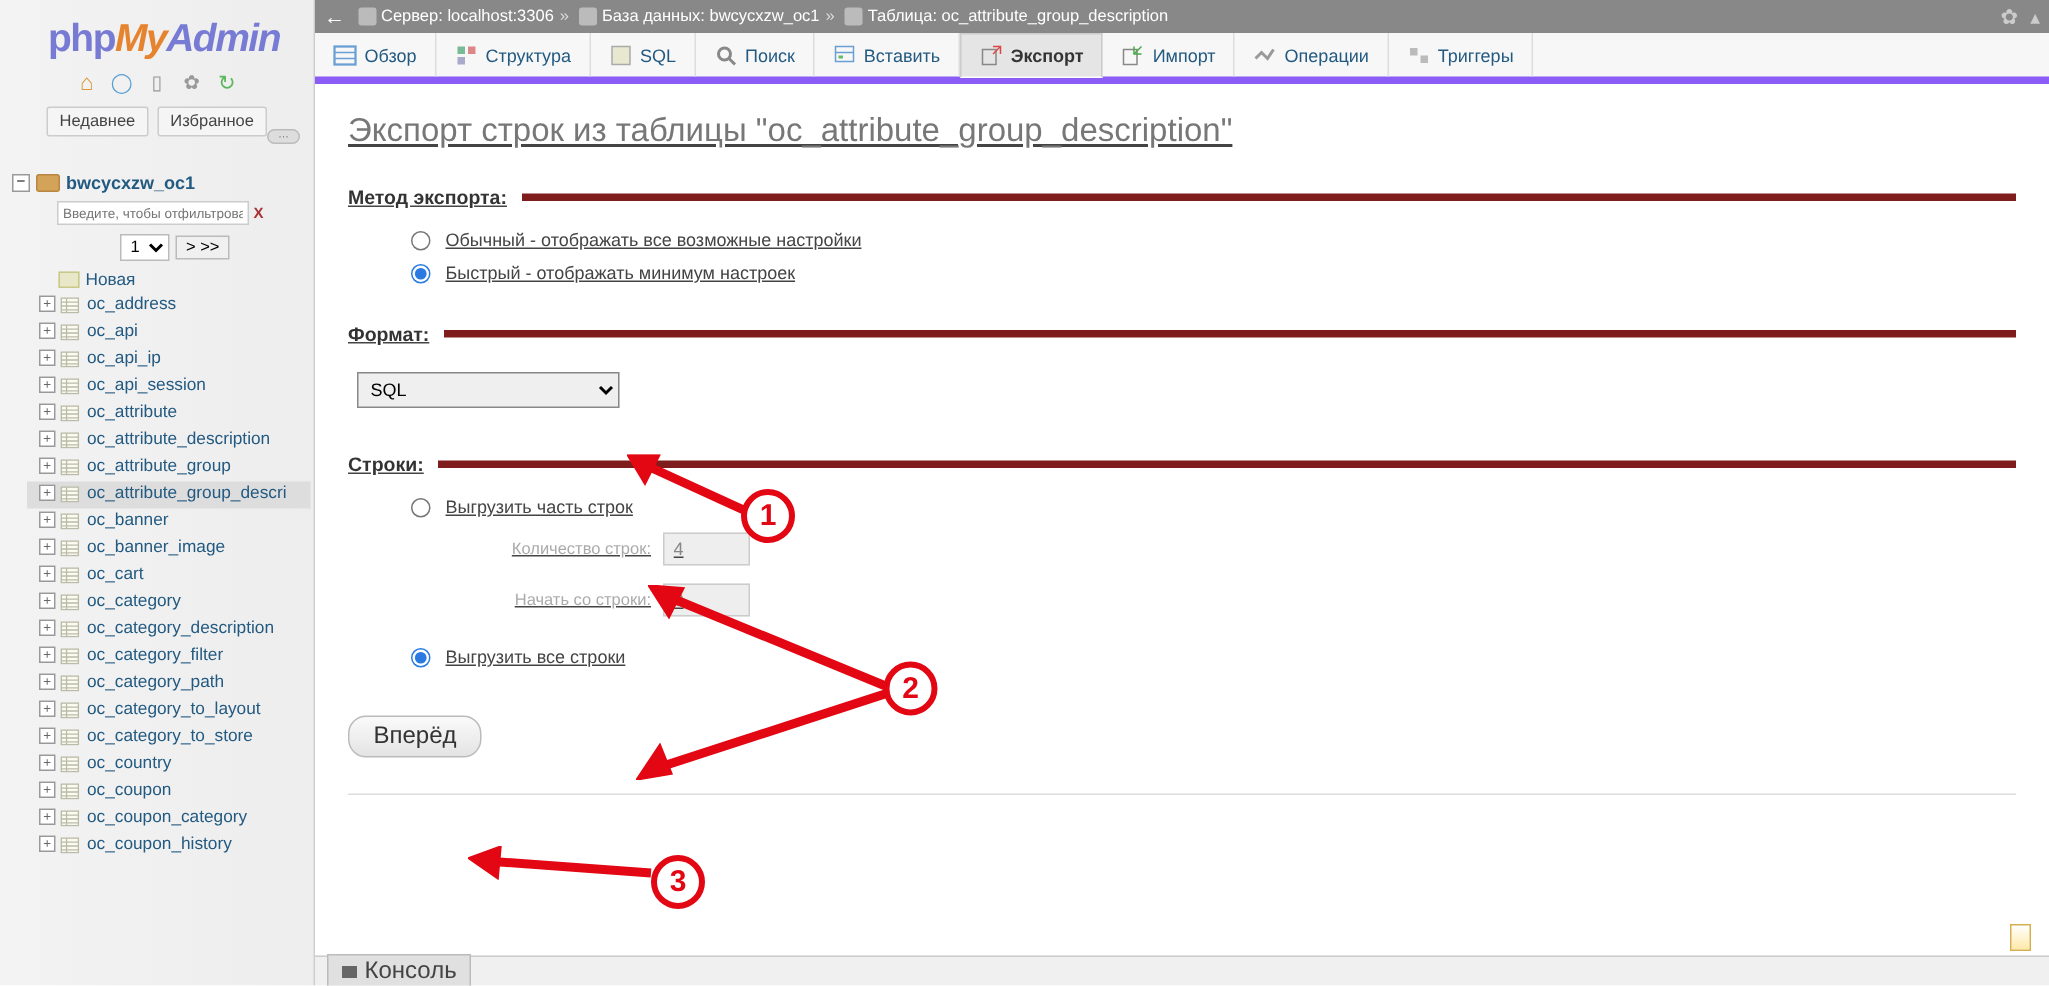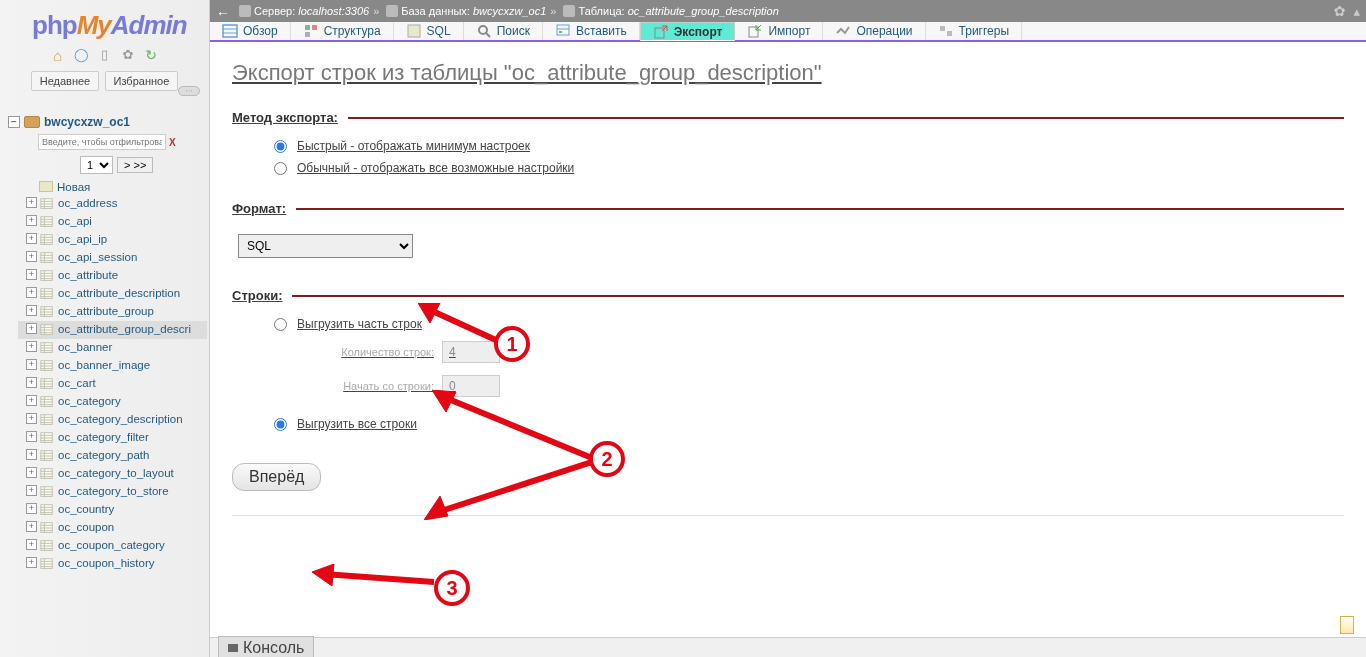--- a/index.html
+++ b/index.html
@@ -47,34 +47,34 @@
 .tree-item.new .ticon-new { width: 14px; height: 11px; background: #e8e8c8; border: 1px solid #c8c888; margin-right: 4px; }
 .tree-item.new a { color: #235a81; }
 .tree-item.selected { background: #ddd; }
 
 
 .main { position: absolute; left: 210px; top: 0; right: 0; bottom: 0; }
 
 .breadcrumb { background: #888; color: #fff; height: 22px; display: flex; align-items: center; padding: 0 6px; font-size: 11px; }
 .breadcrumb .back { color: #fff; margin-right: 6px; font-size: 14px; cursor: pointer; }
 .breadcrumb .bcicon { display: inline-block; width: 12px; height: 12px; background: #bbb; border-radius: 2px; margin: 0 3px; vertical-align: middle; }
-.breadcrumb a { color: #fff; text-decoration: none; font-style: italic; }
+.breadcrumb a { color: #fff; text-decoration: none; }
 .breadcrumb .sep { margin: 0 4px; color: #ddd; }
 .breadcrumb .gear-right { margin-left: auto; color: #ccc; font-size: 14px; cursor: pointer; }
 .breadcrumb .up-right { color: #ccc; font-size: 13px; margin-left: 8px; cursor: pointer; }
 
-.tabs { display: flex; background: #f7f7f7; border-bottom: 2px solid #8b5cf6; height: 20px; }
+.tabs { display: flex; background: #f7f7f7; border-bottom: 5px solid #8b5cf6; height: 34px; }
 .tab { display: flex; align-items: center; padding: 0 12px; border-right: 1px solid #ddd; cursor: pointer; font-size: 12px; color: #235a81; }
 .tab .ticon2 { width: 16px; height: 16px; margin-right: 5px; display: inline-flex; align-items: center; justify-content: center; }
-.tab.active { background: #5eead4; border-bottom: 1px solid #fff; margin-bottom: -1px; font-weight: bold; color: #333; border-top: 1px solid #ccc; border-left: 1px solid #ccc; border-right: 1px solid #ccc; }
+.tab.active { background: #e5e5e5; border-bottom: 1px solid #fff; margin-bottom: -1px; font-weight: bold; color: #333; border-top: 1px solid #ccc; border-left: 1px solid #ccc; border-right: 1px solid #ccc; }
 
 .content { padding: 18px 22px; overflow: auto; height: calc(100% - 56px - 20px); text-decoration: underline; }
 h2.page-title { font-size: 22px; font-weight: normal; color: #777; margin-bottom: 24px; }
 
-fieldset.block { border: none; border-top: 2px solid #7f1d1d; margin-bottom: 22px; padding: 10px 0 0 0; }
+fieldset.block { border: none; border-top: 5px solid #7f1d1d; margin-bottom: 22px; padding: 10px 0 0 0; }
 fieldset.block legend { font-weight: bold; font-size: 13px; color: #333; padding-right: 10px; }
 .opt-row { padding: 4px 0 4px 42px; display: flex; align-items: center; font-size: 12px; color: #444; }
 .opt-row input[type=radio] { margin-right: 10px; accent-color: #2a7ae2; }
 
 .fmt-select { margin: 8px 0 8px 6px; width: 175px; padding: 3px 4px; font-size: 12px; border: 1px solid #888; background: #efefef; }
 
 .sub-row { padding: 6px 0 6px 72px; display: flex; align-items: center; }
 .sub-row label { width: 130px; color: #aaa; font-size: 11px; text-align: right; margin-right: 8px; }
 .sub-row input[type=text] { width: 58px; padding: 3px 6px; border: 1px solid #ccc; background: #eee; color: #888; font-size: 12px; }
 
@@ -515,26 +515,26 @@
         <span>Триггеры</span>
       </div>
   </div>
 
   <div class="content">
     <h2 class="page-title">Экспорт строк из таблицы "oc_attribute_group_description"</h2>
 
     <fieldset class="block">
       <legend>Метод экспорта:</legend>
       <div class="opt-row">
+        <input type="radio" name="method" style="">
+        <span>Обычный - отображать все возможные настройки</span>
+      </div>
+      <div class="opt-row">
         <input type="radio" name="method" checked="" style="">
         <span>Быстрый - отображать минимум настроек</span>
-      </div>
-      <div class="opt-row">
-        <input type="radio" name="method" style="">
-        <span>Обычный - отображать все возможные настройки</span>
       </div>
     </fieldset>
 
     <fieldset class="block">
       <legend>Формат:</legend>
       <select class="fmt-select">
         <option>SQL</option>
       </select>
     </fieldset>
 

